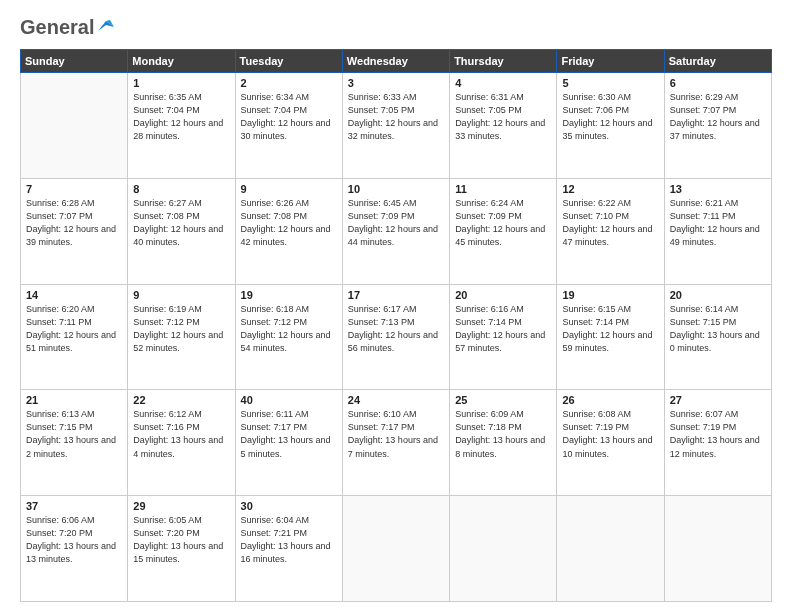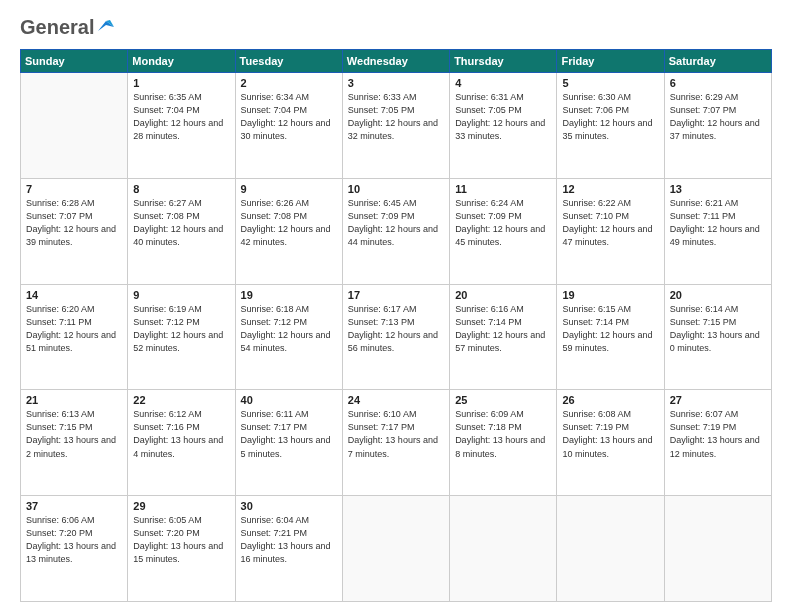--- a/index.html
+++ b/index.html
@@ -38,21 +38,21 @@
       margin-top: 2px;
     }
     .calendar {
       flex: 1;
       border: 1px solid #ccc;
       border-collapse: collapse;
       width: 100%;
       table-layout: fixed;
     }
     .calendar th {
-      background: #0f766e;
+      background: #404040;
       color: #fff;
       font-size: 11px;
       font-weight: bold;
       padding: 5px 4px;
       text-align: left;
       border: 1px solid #1a5cb5;
     }
     .calendar td {
       border: 1px solid #ccc;
       vertical-align: top;

